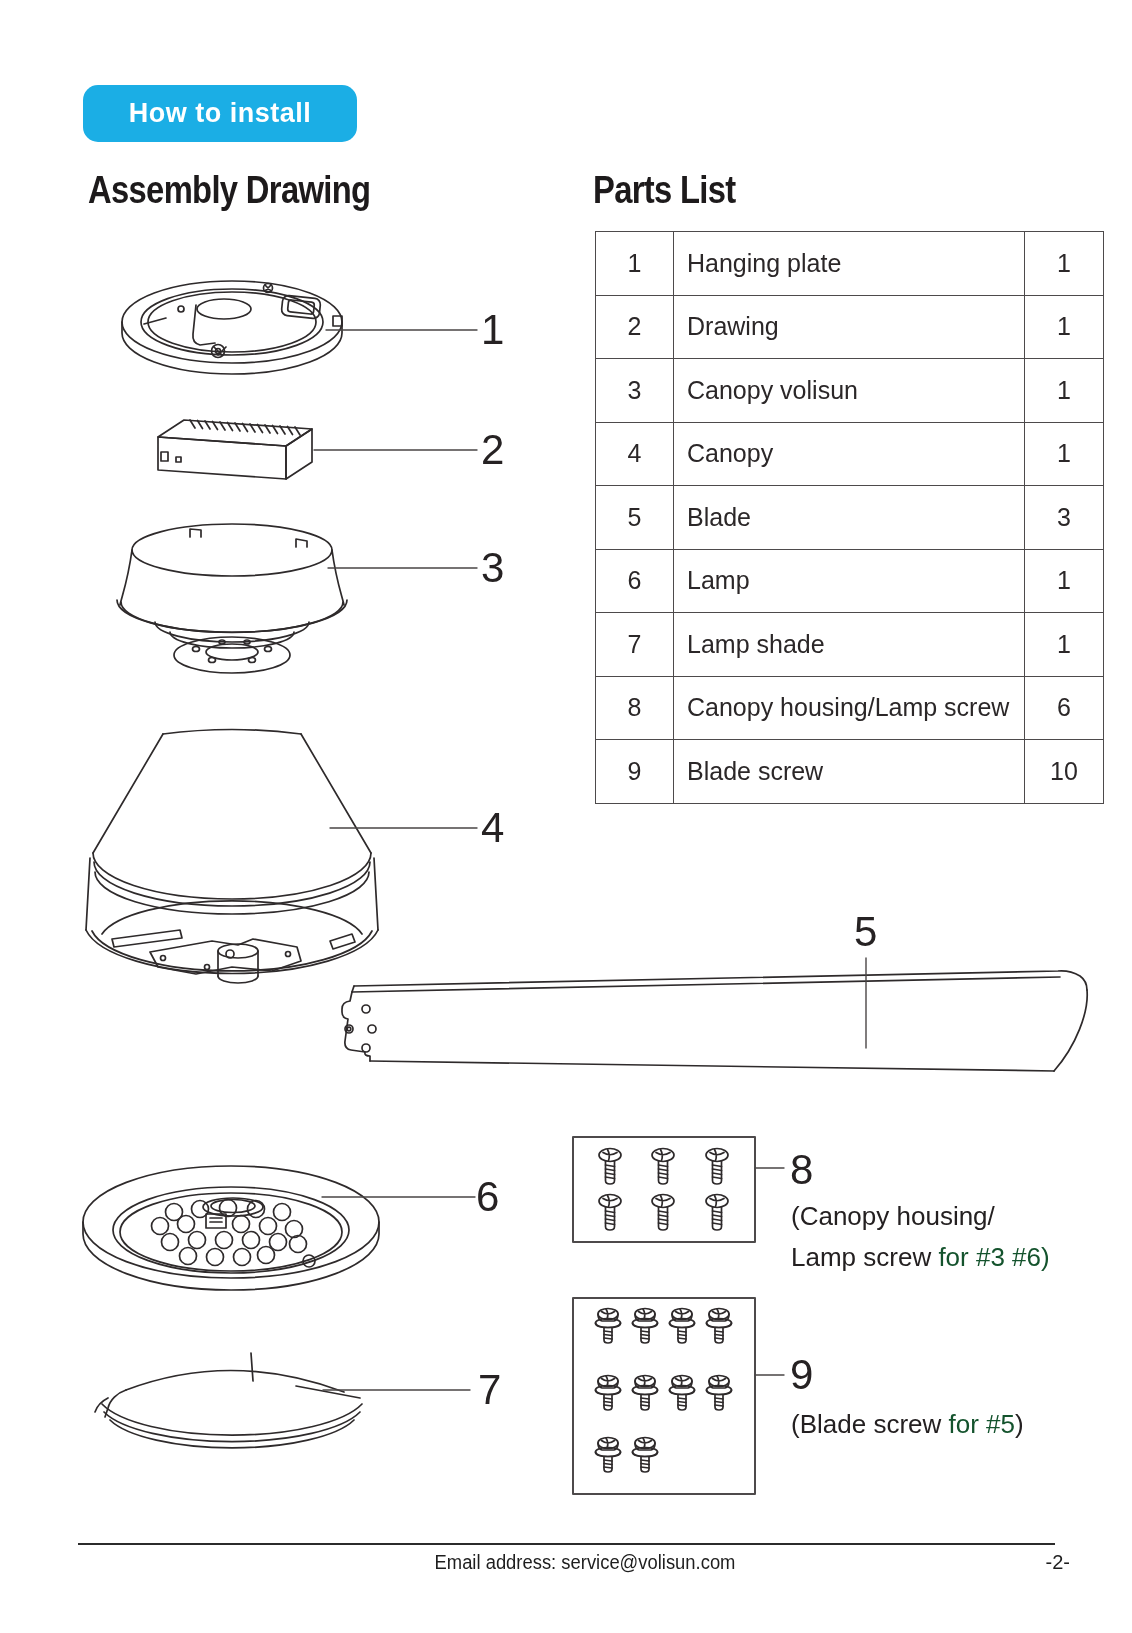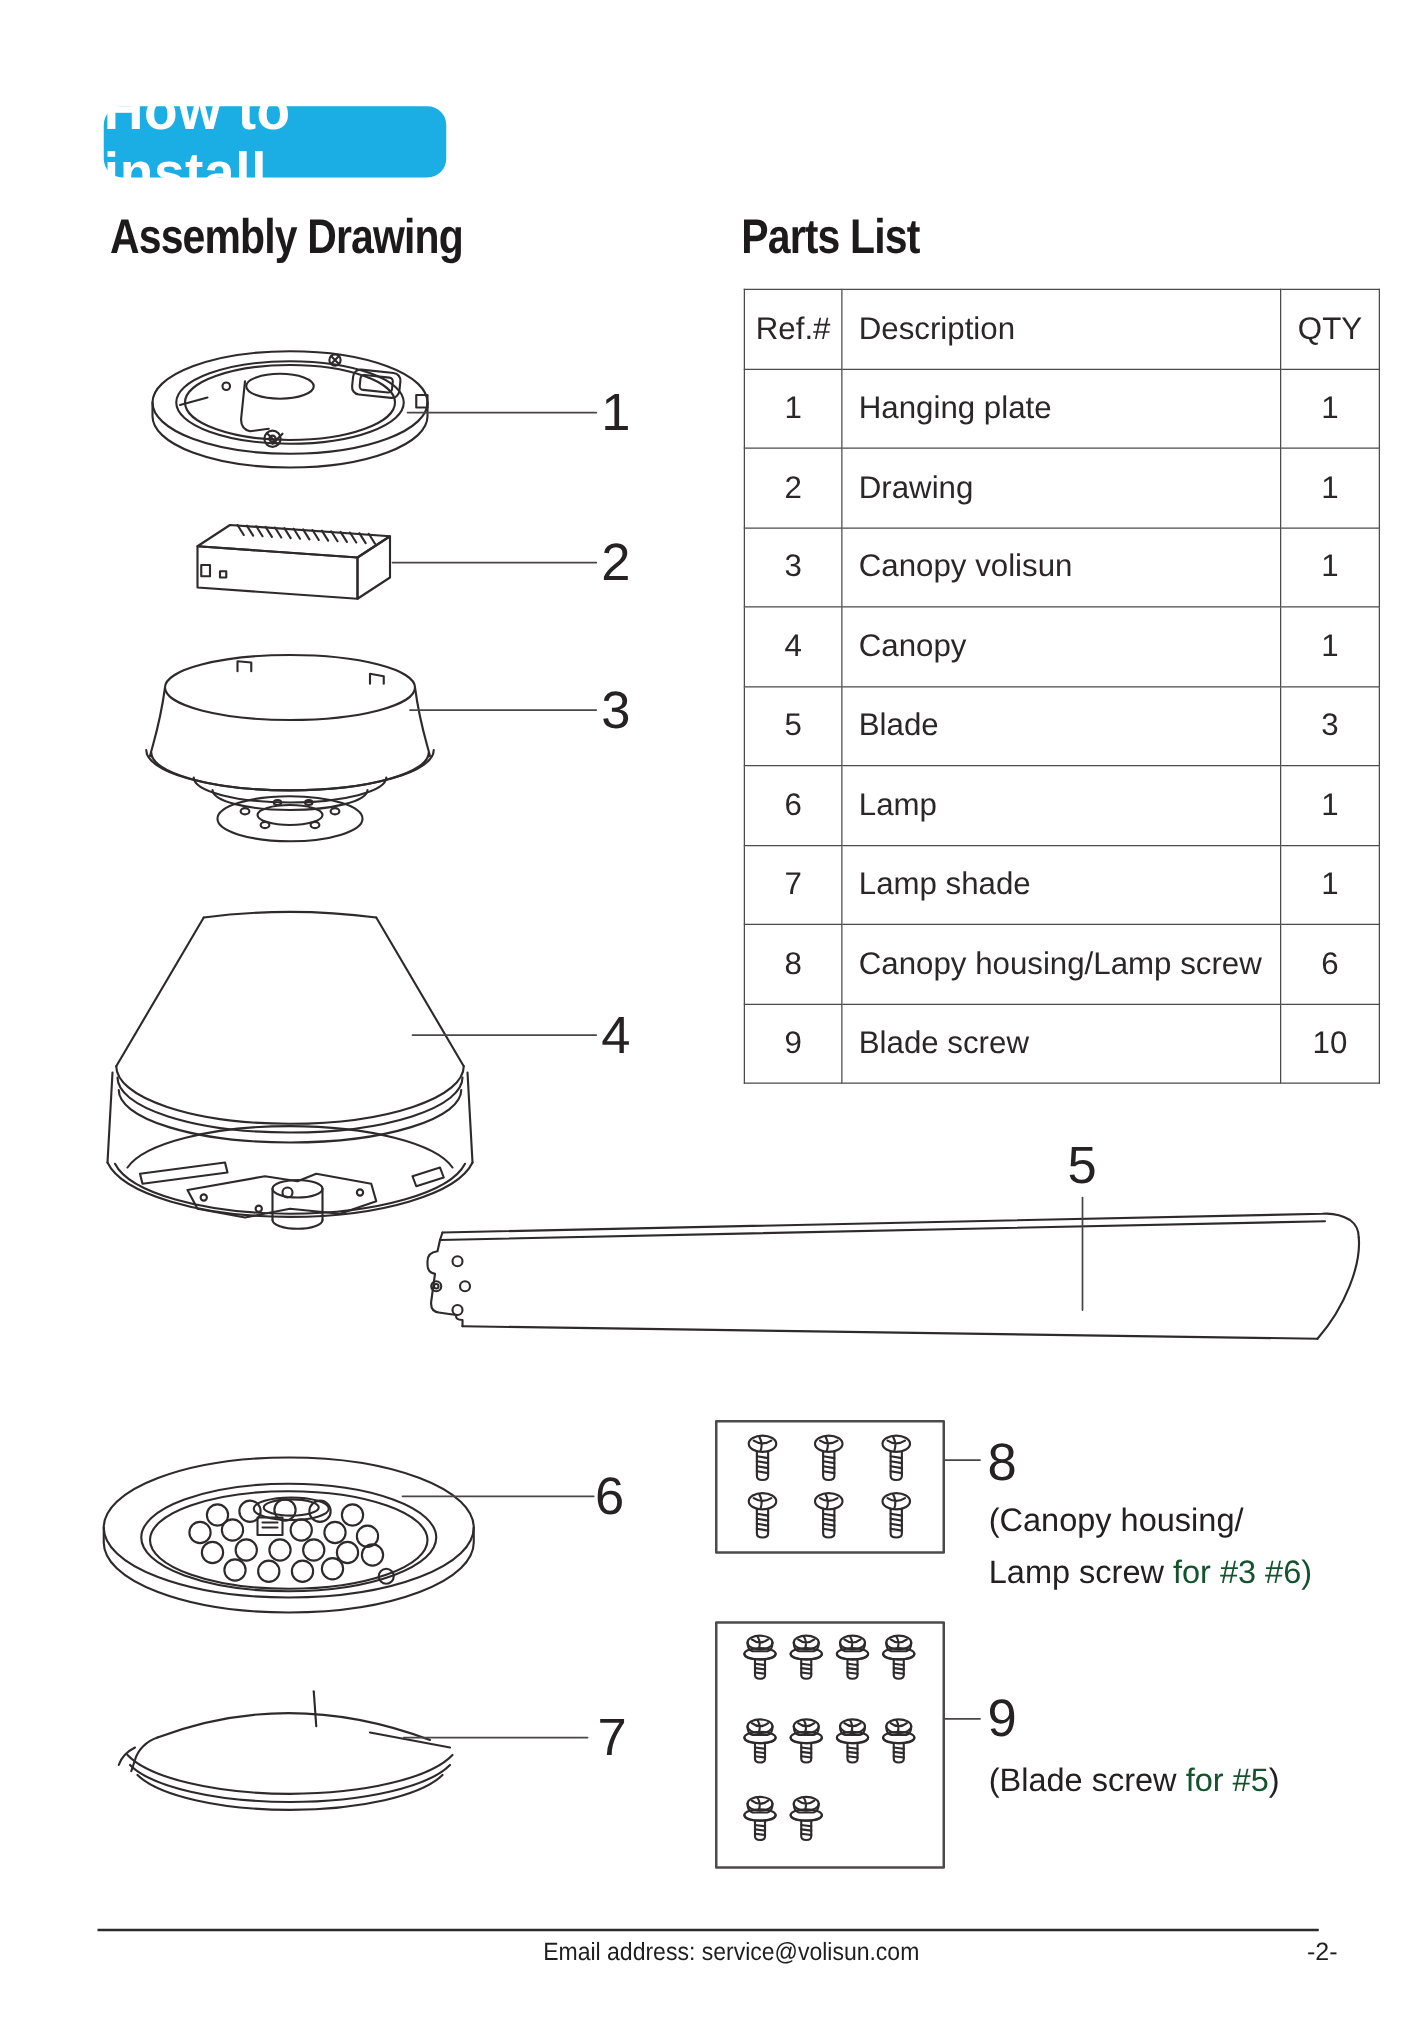--- a/index.html
+++ b/index.html
@@ -2,21 +2,21 @@
 <html><head>
 <meta charset="utf-8">
 <style>
   html,body{margin:0;padding:0;background:#ffffff;}
   body{width:1132px;height:1633px;position:relative;overflow:hidden;
        font-family:"Liberation Sans","DejaVu Sans",sans-serif;color:#242021;}
   .abs{position:absolute;}
   
   .badge{left:83px;top:85px;width:274px;height:57px;background:#1BAEE5;border-radius:15px;
          display:flex;align-items:center;justify-content:center;}
-  .badge span{color:#ffffff;font-size:44px;font-weight:bold;letter-spacing:0.5px;}
+  .badge span{color:#ffffff;font-size:27px;font-weight:bold;letter-spacing:0.5px;}
   
   .heading{font-size:39px;line-height:42px;font-weight:800;letter-spacing:-0.8px;color:#1d1a1b;
            transform:scaleX(0.84);transform-origin:left top;white-space:nowrap;}
   #assembly-title{left:88px;top:169px;}
   #parts-title{left:593px;top:169px;}
   
   table.parts{left:595px;top:231px;width:492px;border-collapse:collapse;table-layout:fixed;
               position:absolute;font-size:25px;color:#2b2728;}
   table.parts td,table.parts th{border:1.5px solid #4d4a4b;font-weight:normal;
               height:62.5px;padding:0;background:#fff;}
@@ -45,25 +45,20 @@
 
 <div class="abs badge">
   <span>How to install</span>
 </div>
 
 <div class="abs heading" id="assembly-title">Assembly Drawing</div>
 <div class="abs heading" id="parts-title">Parts List</div>
 
 <table class="parts">
   <tbody>
-      <tr>
-    <th class="col-ref">Ref.#</th>
-    <th class="col-desc">Description</th>
-    <th class="col-qty">QTY</th>
-  </tr>
   <tr>
     <td class="col-ref">1</td>
     <td class="col-desc">Hanging plate</td>
     <td class="col-qty">1</td>
   </tr>
   <tr>
     <td class="col-ref">2</td>
     <td class="col-desc">Drawing</td>
     <td class="col-qty">1</td>
   </tr>

